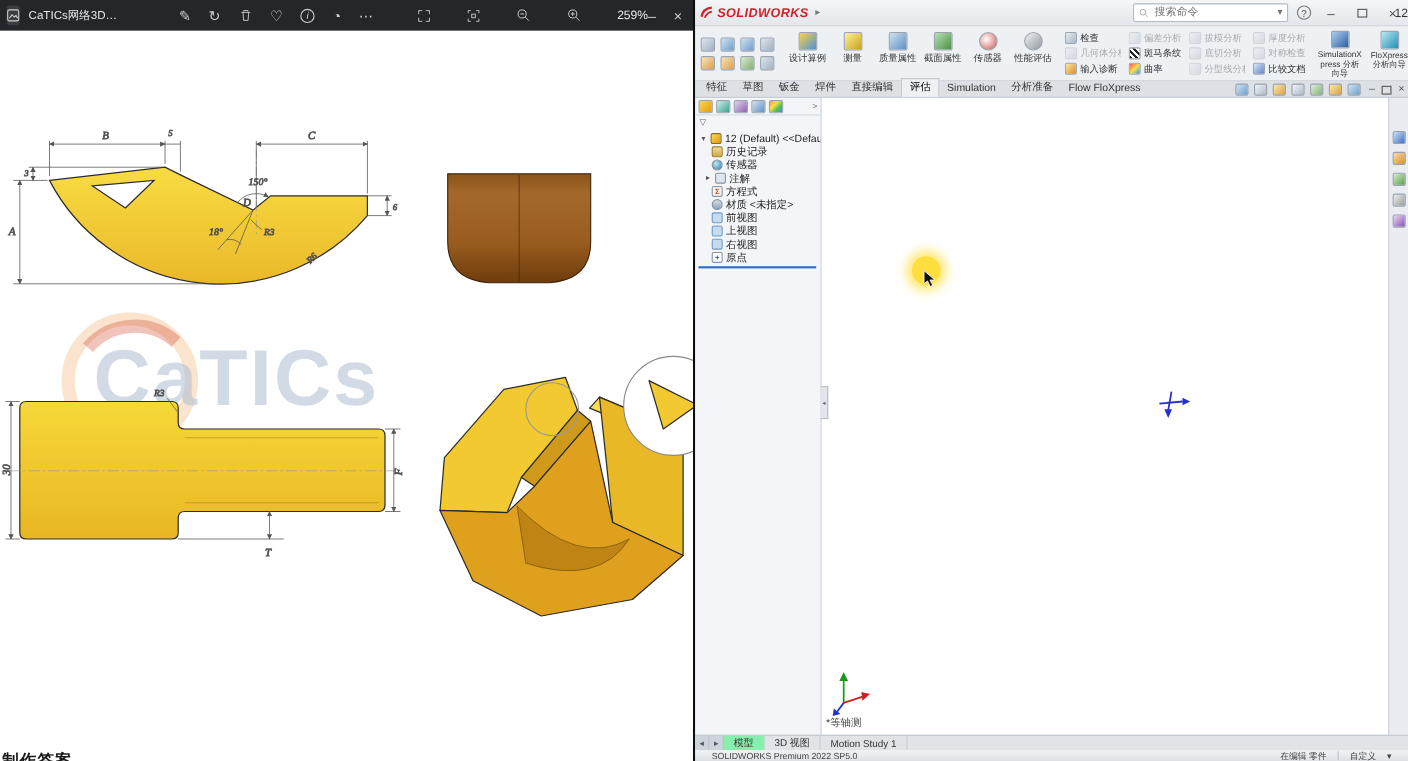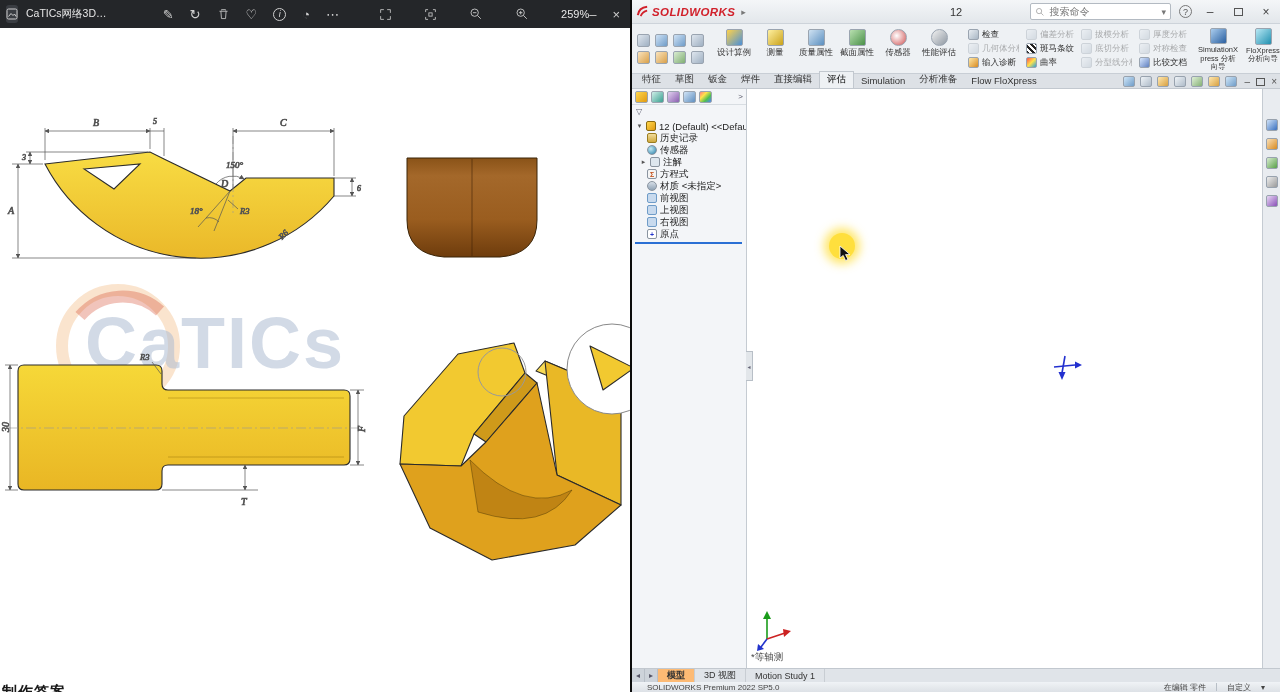--- a/index.html
+++ b/index.html
@@ -21,21 +21,21 @@
 
   .viewer-canvas { position:absolute; top:28px; left:0; width:630px; height:664px; background:#ffffff; overflow:hidden; }
   .overlay-cut { position:absolute; left:2px; bottom:0; height:9px; overflow:hidden; font-size:15px; font-weight:bold; color:#1a1a1a; line-height:17px; letter-spacing:1px; }
 
   
   .sw { position:absolute; left:630px; top:0; width:650px; height:692px; background:#e4e7ec; border-left:2px solid #0c0c0c; }
   .sw-titlebar { height:24px; display:flex; align-items:center; background:linear-gradient(#f4f6f8,#e3e7eb); padding:0 4px; gap:6px; font-size:11px; border-bottom:1px solid #cdd3da; }
   .sw-logo { display:flex; align-items:center; gap:3px; }
   .sw-logo-text { color:#d1202a; font-weight:bold; font-style:italic; font-size:11.5px; letter-spacing:.4px; }
   .flyout { color:#777; font-size:9px; }
-  .sw-doc-title { position:absolute; left:0; right:0; text-align:center; font-size:11px; color:#333; pointer-events:none; }
+  .sw-doc-title { position:absolute; left:0; right:0; text-align:right; font-size:11px; color:#333; pointer-events:none; }
   .sw-tb-right { margin-left:auto; display:flex; align-items:center; gap:8px; z-index:2; }
   .search-box { display:flex; align-items:center; gap:4px; background:#fff; border:1px solid #b3bac2; border-radius:2px; height:17px; padding:4px 4px; }
   .search-box input { border:none; outline:none; width:108px; font-size:10px; color:#555; background:transparent; }
   .win-btn { width:20px; height:17px; display:flex; align-items:center; justify-content:center; color:#444; font-size:12px; }
   .box-glyph { width:9px; height:8px; border:1px solid #555; display:inline-block; }
   .help-circ { width:13px; height:13px; border:1px solid #777; border-radius:50%; font-size:9px; display:flex; align-items:center; justify-content:center; color:#555; }
 
   .ribbon { height:50px; background:#eef1f4; display:flex; align-items:stretch; padding:2px 2px; gap:3px; border-bottom:1px solid #c8ced5; }
   .quick { display:grid; grid-template-columns:repeat(4,13px); grid-auto-rows:13px; gap:4px 5px; align-content:center; padding:0 3px; }
   .qic { width:13px; height:13px; border:1px solid #9aa4b0; border-radius:2px; background:linear-gradient(135deg,#dfe6ee,#9fb0c2); }
@@ -113,21 +113,21 @@
   .tic { width:12px; height:12px; border:1px solid #98a2ae; border-radius:2px; }
   .tk1 { background:linear-gradient(135deg,#cfe2f8,#3a70c0); }
   .tk2 { background:linear-gradient(135deg,#fae0b8,#d88a20); }
   .tk3 { background:linear-gradient(135deg,#d8ecd0,#58a048); }
   .tk4 { background:linear-gradient(135deg,#eee,#999); }
   .tk5 { background:linear-gradient(135deg,#e8d8f4,#8a50b8); }
 
   .bottom-tabs { position:absolute; left:0; bottom:10px; height:14px; width:100%; background:#e0e4e9; border-top:1px solid #c2c8cf; display:flex; align-items:center; font-size:9px; color:#333; }
   .bt-scroll { width:13px; height:13px; display:flex; align-items:center; justify-content:center; color:#556; font-size:8px; background:#cdd3da; border-right:1px solid #b8bfc7; }
   .btab { padding:1px 9px; border-right:1px solid #c8cdd3; height:100%; display:flex; align-items:center; }
-  .btab.active { background:#fdba74;font-weight:bold; }
+  .btab.active { background:#86efac; }
   .statusbar { position:absolute; bottom:0; height:10px; width:100%; background:linear-gradient(#f0f3f6,#dde1e6); font-size:8px; color:#444; display:flex; align-items:center; padding:0 15px; gap:4px; }
   .sb-right { margin-left:auto; display:flex; align-items:center; gap:10px; }
   .sb-sep { width:1px; height:8px; background:#b8bfc7; }
 </style>
 </head>
 <body>
 
 <div class="viewer">
   <div class="viewer-toolbar">
     <span class="app-badge">

